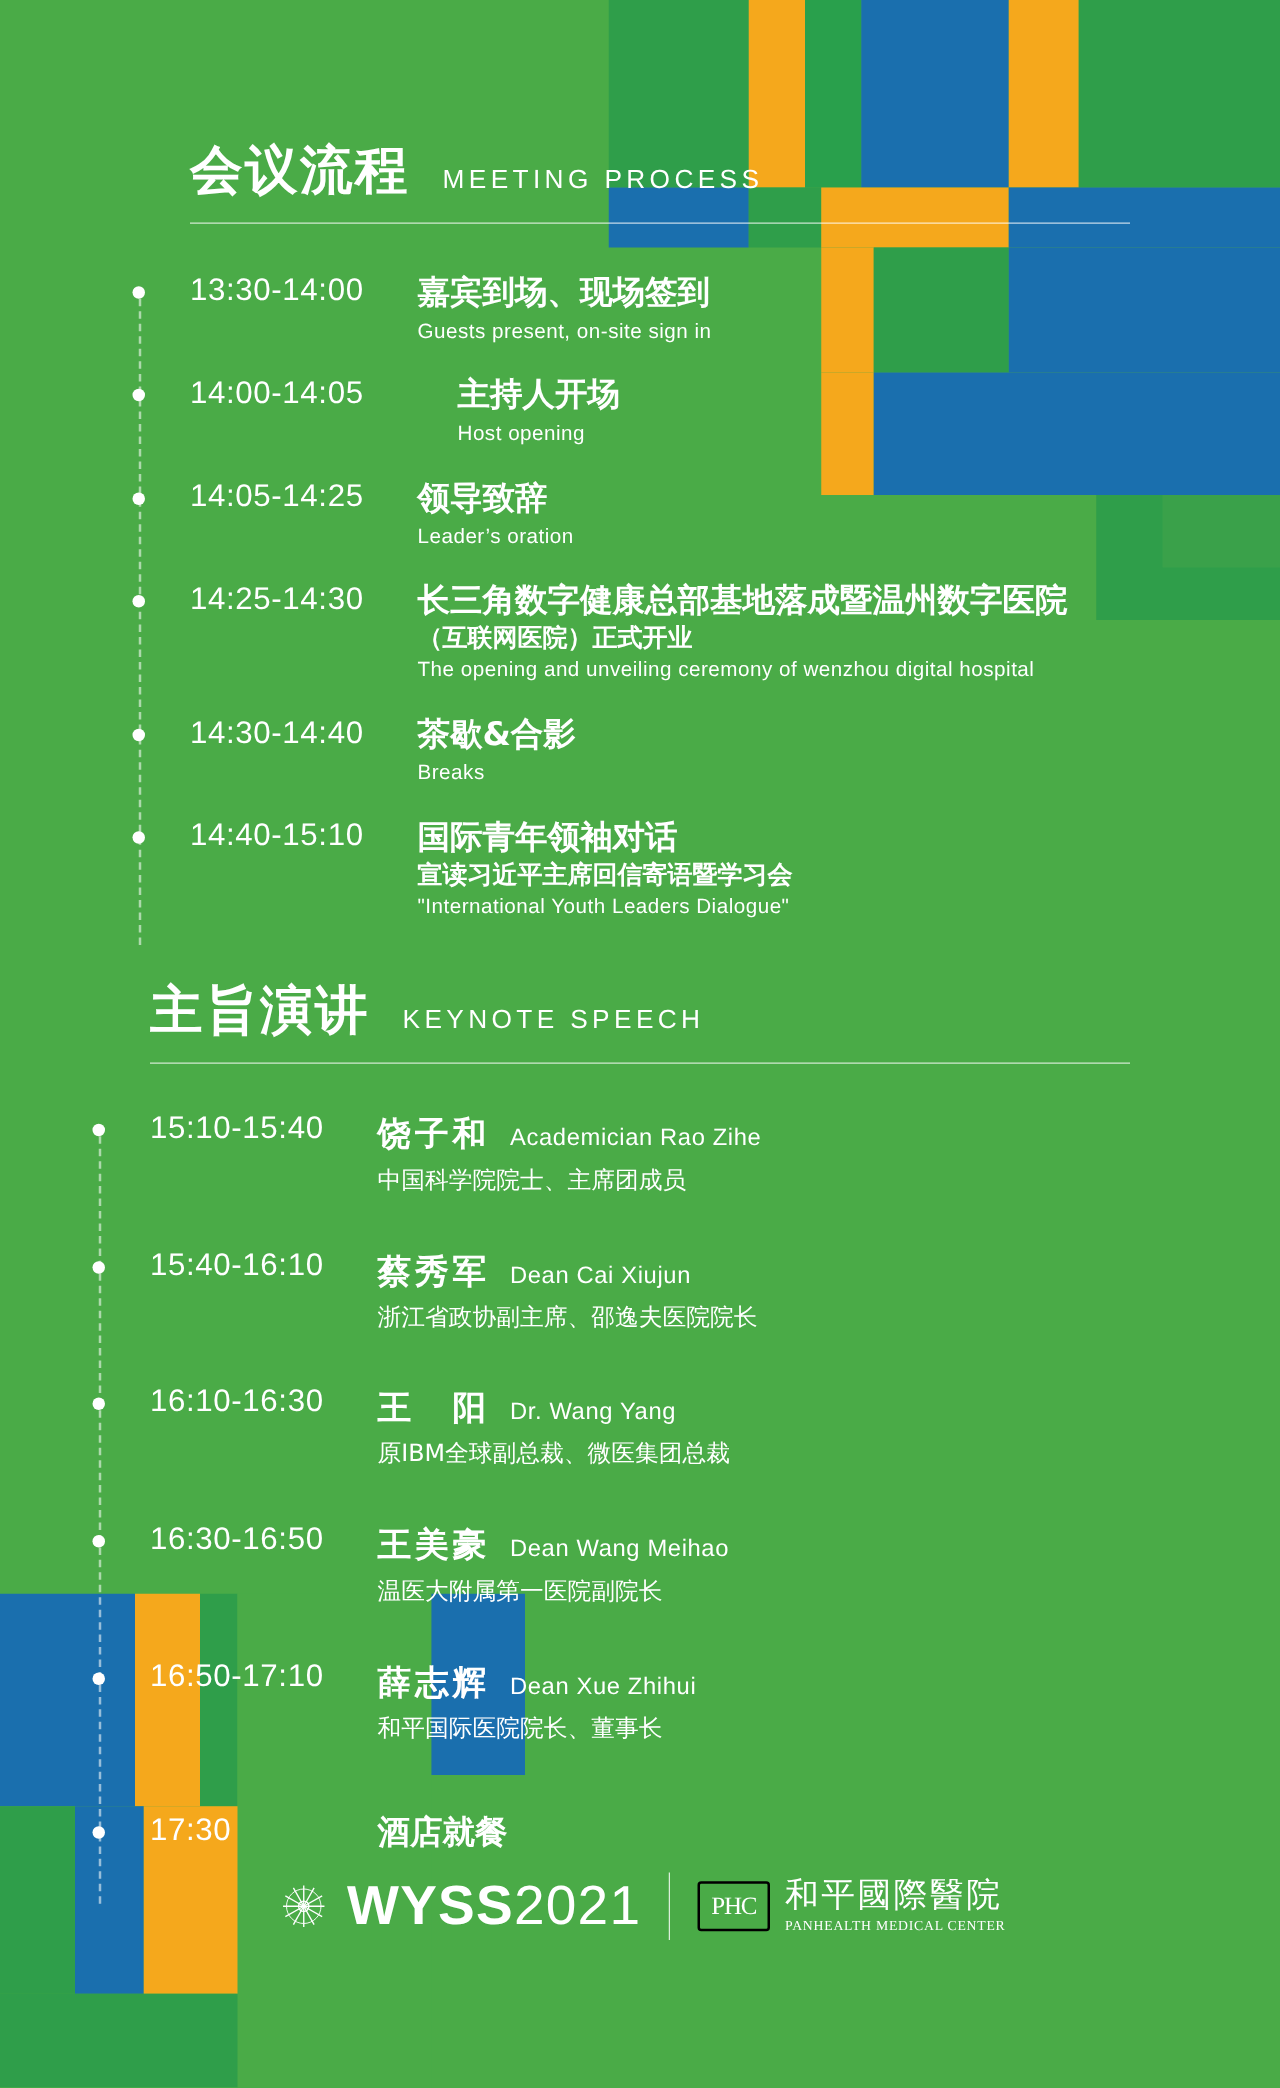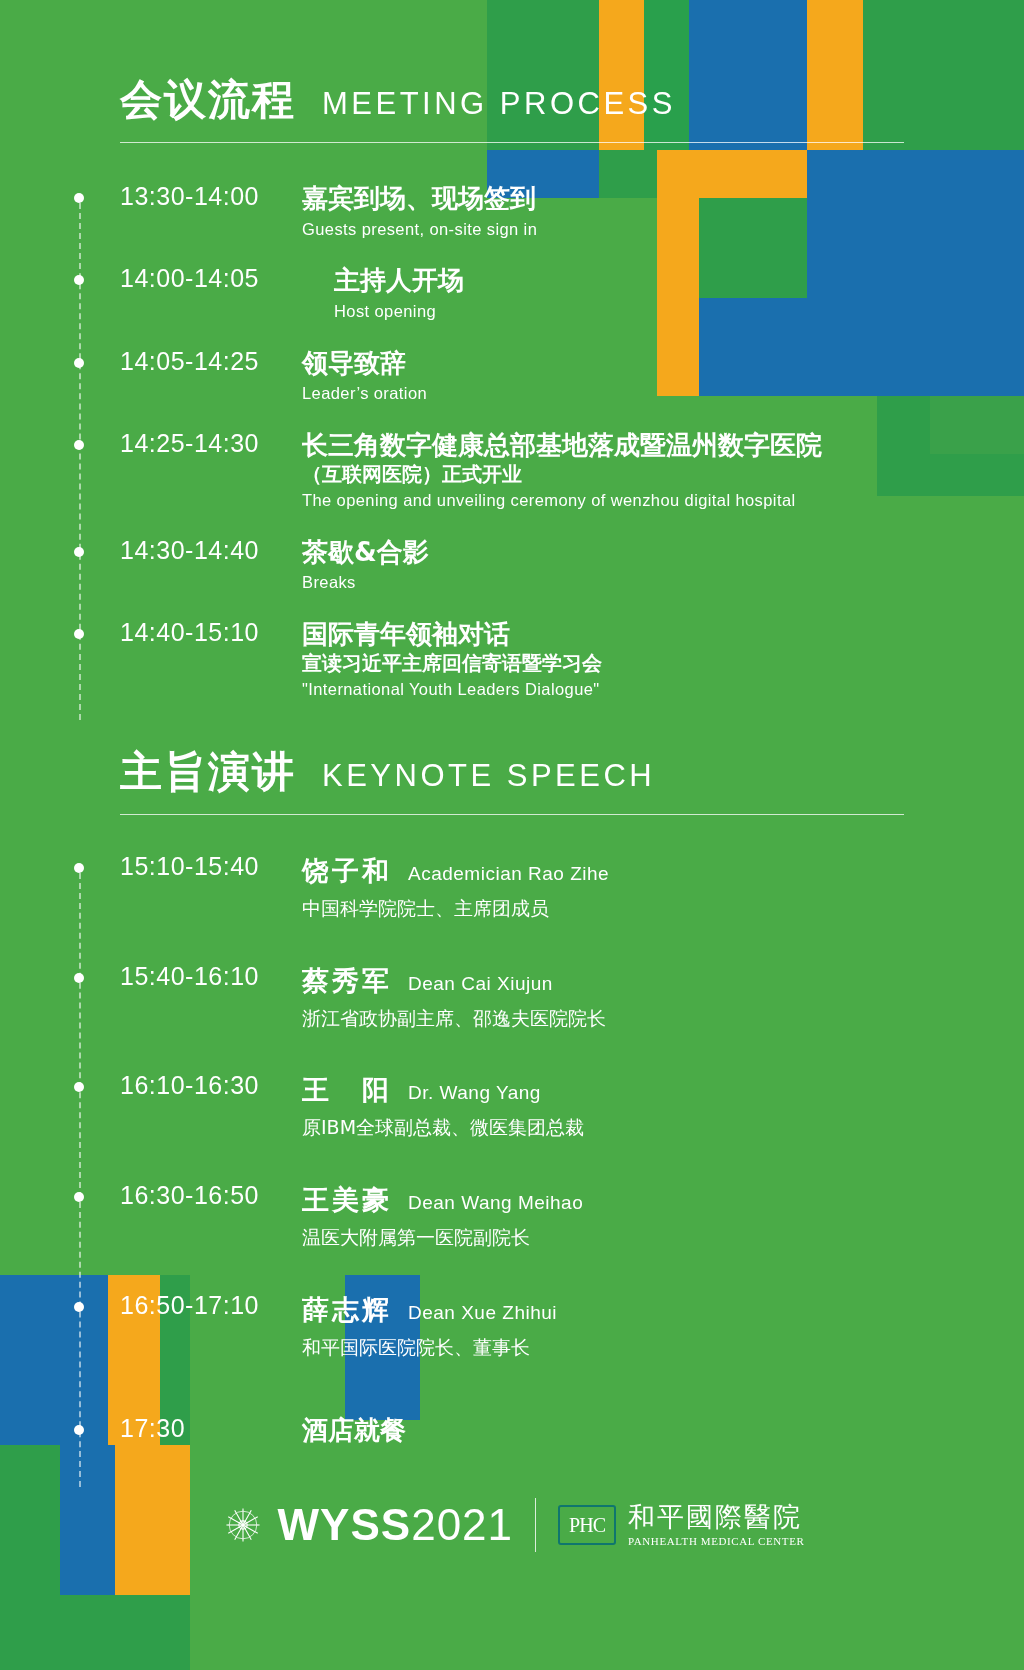--- a/index.html
+++ b/index.html
@@ -53,21 +53,21 @@
 
   
   .content { position: relative; z-index: 5; }
 
   .section-head { display: flex; align-items: baseline; padding-left: 120px; }
   .sh-cn {
     font-size: 42px; font-weight: bold; letter-spacing: 2px;
     font-family: "DejaVu Sans", sans-serif;
   }
   .sh-en {
-    font-size: 31px; letter-spacing: 3.5px; margin-left: 26px;
+    font-size: 21px; letter-spacing: 3.5px; margin-left: 26px;
     font-family: "Liberation Sans", sans-serif; font-weight: 400;
   }
   .rule { height: 1px; background: rgba(255,255,255,.75); margin: 14px 120px 0 120px; }
 
   .rows { position: relative; }
 
   .row { display: flex; align-items: flex-start; padding-left: 120px; position: relative; }
   .dot {
     position: absolute; left: 74px; top: 10px;
     width: 10px; height: 10px; border-radius: 50%;
@@ -119,21 +119,21 @@
   .wyss { display: flex; align-items: center; }
   .burst { width: 46px; height: 46px; margin-right: 12px; }
   .wyss-text {
     font-size: 44px; letter-spacing: 1px; font-weight: bold;
     font-family: "Liberation Sans", sans-serif;
   }
   .wyss-text .yr { font-weight: 300; }
   .divider { width: 1px; height: 54px; background: rgba(255,255,255,.8); margin: 0 22px; }
   .ph { display: flex; align-items: center; }
   .ph-mark {
-    width: 58px; height: 40px; border: 2px solid #0f766e; border-radius: 3px;
+    width: 58px; height: 40px; border: 2px solid #000000; border-radius: 3px;
     display: flex; align-items: center; justify-content: center;
     font-size: 20px; letter-spacing: -1px; margin-right: 12px;
     font-family: "Liberation Serif", serif;
   }
   .ph-txt-cn {
     font-size: 27px; letter-spacing: 2px; line-height: 1.05;
     font-family: "DejaVu Serif", serif;
   }
   .ph-txt-en {
     font-size: 11px; letter-spacing: .6px; margin-top: 3px;
@@ -168,21 +168,21 @@
   <div class="blk c4"></div>
   <div class="blk c9"></div>
   <div class="blk c5"></div>
   <div class="blk c6"></div>
   <div class="blk c7"></div>
   <div class="blk c8"></div>
 </div>
 
 <div class="content">
 
-  <div style="padding-top:72px;">
+  <div style="padding-top:108px;margin-left:32px;">
     <div class="section-head">
       <div class="sh-cn">会议流程</div>
       <div class="sh-en">MEETING PROCESS</div>
     </div>
     <div class="rule"></div>
 
     <div class="rows" style="margin-top:40px;">
       <div class="vline"></div>
 
       <div class="row" style="margin-bottom:26px;">

